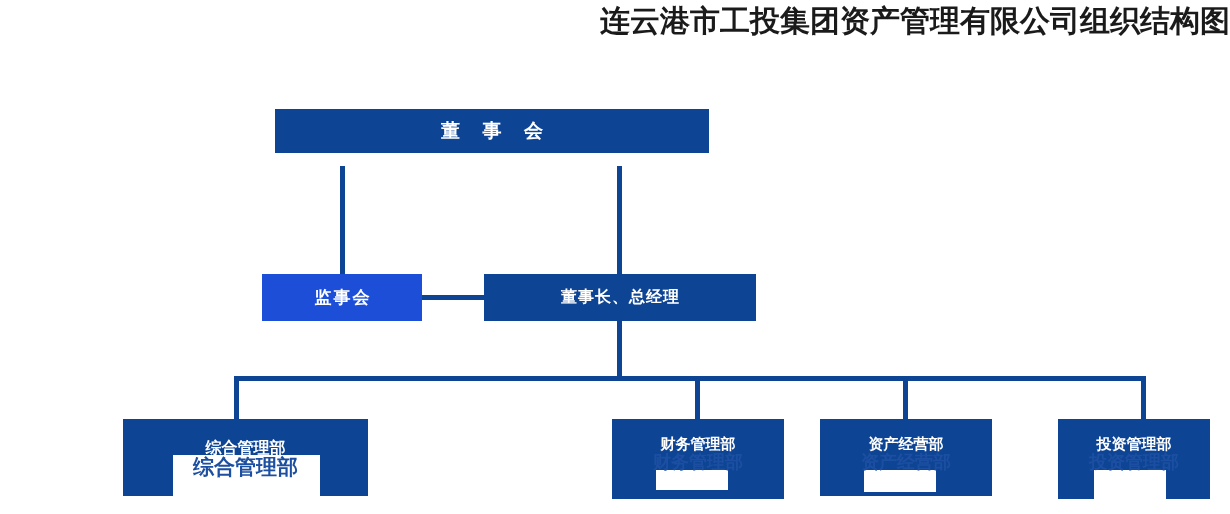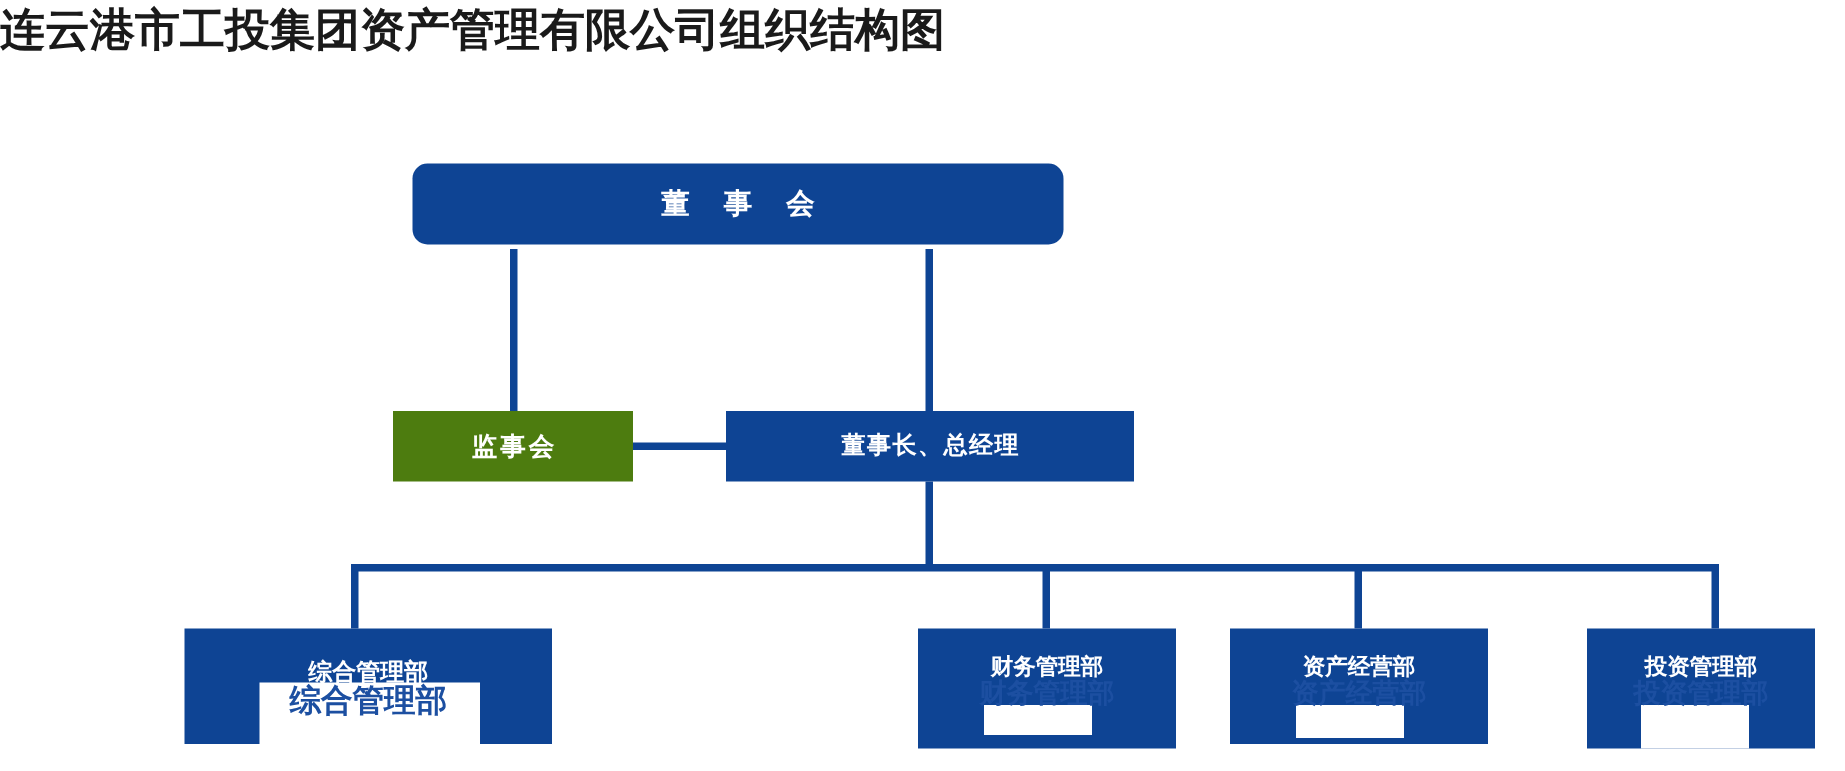--- a/index.html
+++ b/index.html
@@ -19,46 +19,46 @@
   }
 
   
   .chart-title {
     position: absolute;
     left: 0;
     top: 0;
     width: 1230px;
     height: 42px;
     line-height: 42px;
-    text-align: left;
+    text-align: right;
     font-size: 30px;
     font-weight: bold;
     color: #1a1a1a;
     letter-spacing: 0px;
     white-space: nowrap;
   }
 
   
   .node {
     position: absolute;
     box-sizing: border-box;
     display: flex;
     align-items: center;
     justify-content: center;
     color: #ffffff;
     font-weight: bold;
     text-align: center;
     overflow: visible;
   }
   .node.dark  { background: #0E4494; }
-  .node.light { background: #4d7c0f; }
+  .node.light { background: #1d4ed8; }
 
   #node-board {
-    left: 275px; top: 109px; width: 434px; height: 54px;
-    font-size: 19px; letter-spacing: 8px; text-indent: 8px; border-radius: 10px;
+    left: 275px; top: 109px; width: 434px; height: 44px;
+    font-size: 19px; letter-spacing: 8px; text-indent: 8px;
   }
   #node-supervisory {
     left: 262px; top: 274px; width: 160px; height: 47px;
     font-size: 17px; letter-spacing: 2px; text-indent: 2px;
   }
   #node-chairman {
     left: 484px; top: 274px; width: 272px; height: 47px;
     font-size: 16px; letter-spacing: 1px; text-indent: 1px;
   }
 

